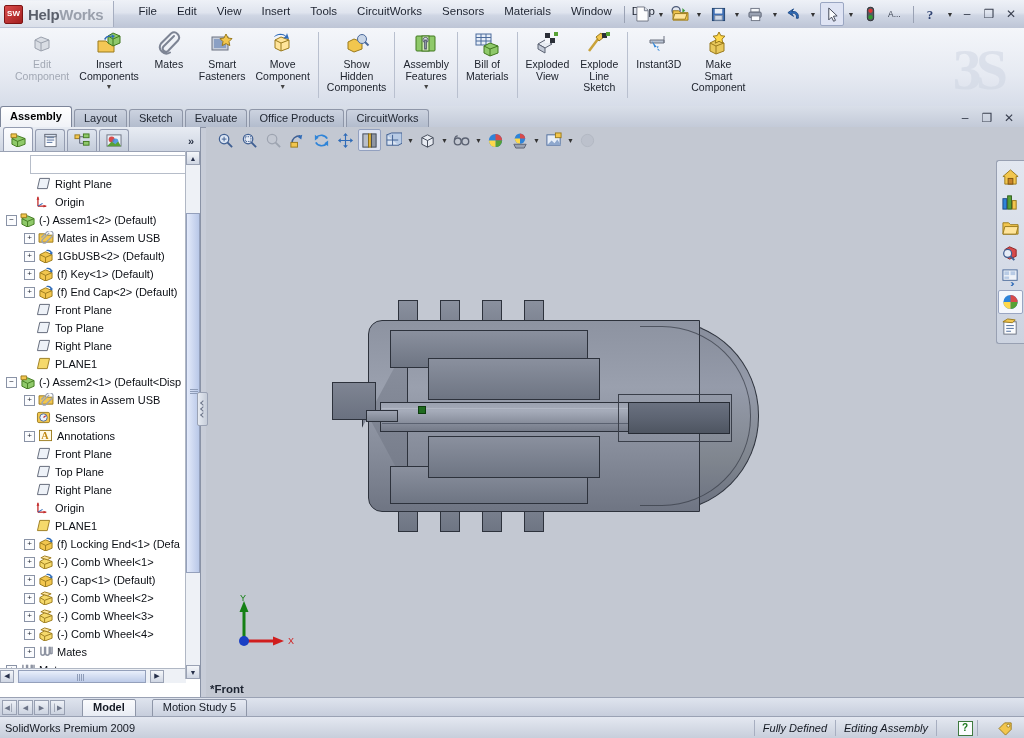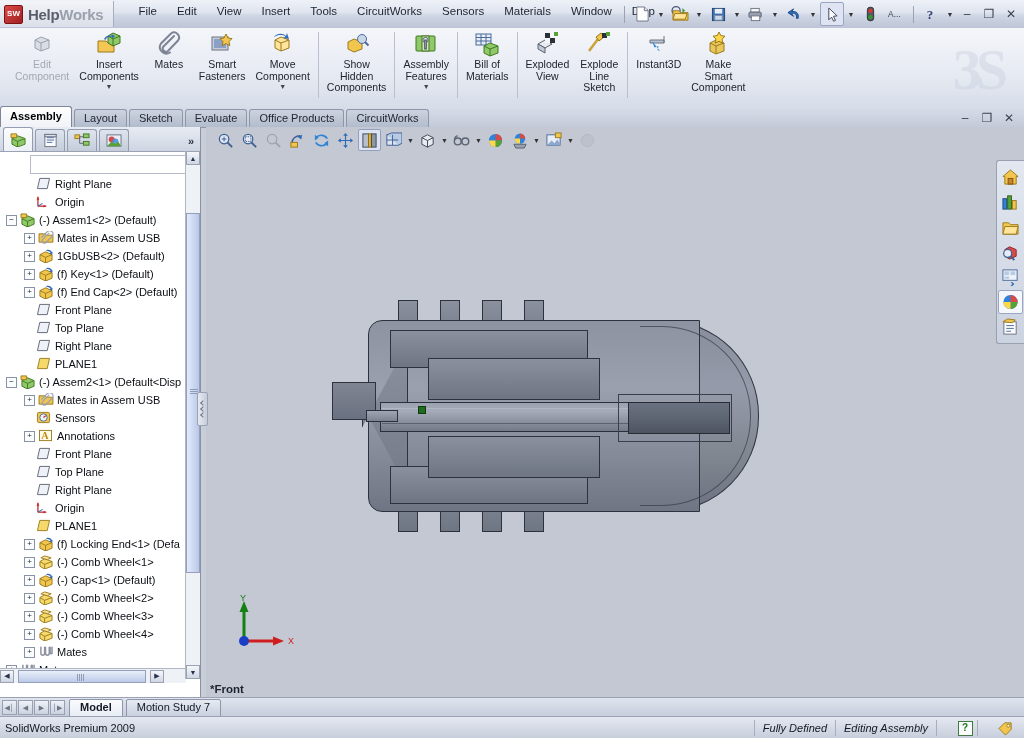--- a/index.html
+++ b/index.html
@@ -278,21 +278,21 @@
     background:linear-gradient(to bottom,#dfe4ee,#c5ccdb);
     border-top:1px solid #9aa2b4;display:flex;align-items:center;padding-left:2px;
   }
   .navb{
     width:15px;height:15px;margin-right:1px;
     background:linear-gradient(to bottom,#eef1f7,#ccd3e0);
     border:1px solid #98a0b2;display:flex;align-items:center;justify-content:center;
     font-size:7px;color:#6d7589;box-sizing:border-box;
   }
   .dtab{
-    height:16px;line-height:15px;padding:0 10px;margin-left:3px;
+    height:16px;line-height:15px;padding:0 10px;margin-left:16px;
     background:linear-gradient(to bottom,#e6eaf3,#c9d0de);
     border:1px solid #8e96a8;border-radius:2px 2px 0 0;
     font-size:11px;color:#151a24;cursor:default;
   }
   .dtab.active{background:linear-gradient(to bottom,#fafbfd,#e8ecf4);font-weight:bold;}
   .statusbar{
     position:absolute;left:0;top:716px;width:1024px;height:22px;
     background:linear-gradient(to bottom,#e4e8f1,#c6cdda);
     border-top:1px solid #9aa2b4;
     display:flex;align-items:center;font-size:11px;color:#131821;
@@ -1095,21 +1095,21 @@
         </svg>
     </div>
   </div>
 
   <div class="doctabs">
     <div class="navb">◀│</div>
     <div class="navb">◀</div>
     <div class="navb">▶</div>
     <div class="navb">│▶</div>
     <div class="dtab active">Model</div>
-    <div class="dtab">Motion Study 7</div>
+    <div class="dtab">Motion Study 5</div>
   </div>
 
   <div class="statusbar">
     <div class="sb-left">SolidWorks Premium 2009</div>
     <div class="sb-right">
       <div class="sb-cell">Fully Defined</div>
       <div class="sb-cell">Editing Assembly</div>
       <div class="sb-cell"></div>
       <div class="sb-icon">
         <div class="qmark">?</div>

